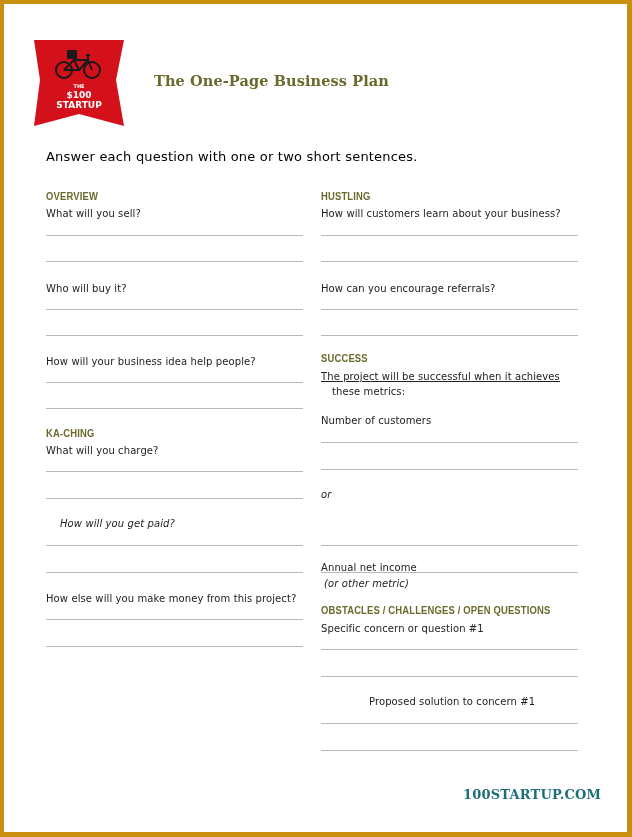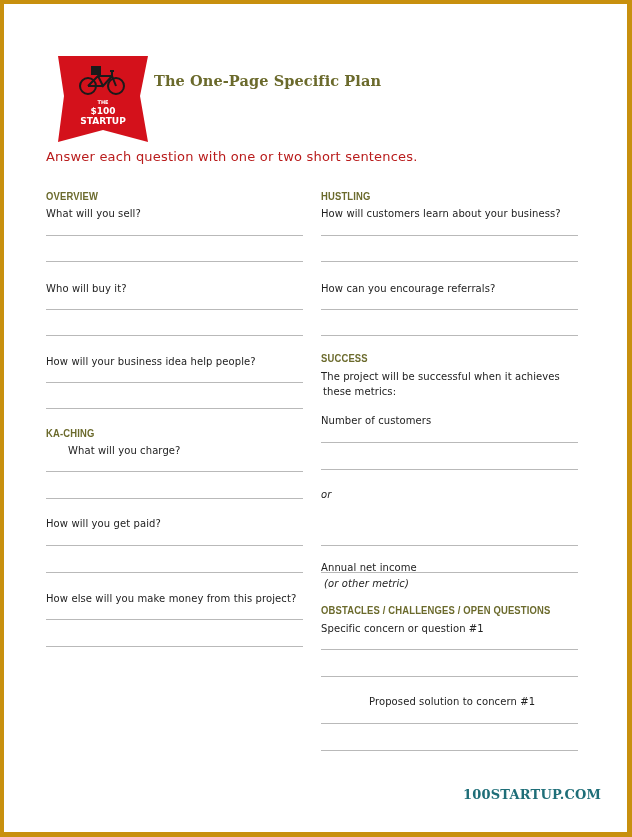--- a/index.html
+++ b/index.html
@@ -1,23 +1,23 @@
 <!DOCTYPE html>
 <html><head>
 <meta charset="utf-8">
 <style>
   html, body { margin:0; padding:0; }
   body { width:632px; height:837px; position:relative; background:#fff; overflow:hidden;
          font-family:"DejaVu Sans", sans-serif; color:#222; }
   .frame { position:absolute; left:0; top:0; width:632px; height:837px; box-sizing:border-box;
            border:4px solid #c8900e; border-right-width:5px; border-bottom-width:5px; }
-  .logo { position:absolute; left:56px; top:40px; width:94px; height:88px;margin-top:16px; }
+  .logo { position:absolute; left:32px; top:40px; width:94px; height:88px; }
   .title { position:absolute; left:154px; top:72px; font-family:"DejaVu Serif", serif; font-weight:bold;
            font-size:14.5px; color:#6b6a2c; letter-spacing:0.1px; }
-  .intro { position:absolute; left:46px; top:149px; font-size:13px; color:#b91c1c; letter-spacing:0.2px; }
+  .intro { position:absolute; left:46px; top:149px; font-size:13px; color:#000000; letter-spacing:0.2px; }
   .heading { position:absolute; font-family:"Liberation Sans", sans-serif; font-weight:bold; font-size:11.5px;
              color:#6b6a2c; transform:scaleX(0.82); transform-origin:left center; letter-spacing:0.2px; }
   .q { position:absolute; font-size:10px; color:#222; line-height:15px; letter-spacing:0.1px; }
   .q.it { font-style:italic; }
   .line { position:absolute; height:1px; background:#b9b9b9; }
   .lc { left:46px; width:257px; }
   .rc { left:321px; width:257px; }
   .footer { position:absolute; left:463px; top:787px; font-family:"DejaVu Serif", serif; font-weight:bold;
             font-size:13px; color:#1e6e78; letter-spacing:0.2px; }
 </style>
@@ -35,61 +35,61 @@
       <path d="M32 30 L42 20 L56 20 L60 30 M42 20 L47 30 L56 20 M47 30 L32 30"></path>
       <path d="M54 15 L58 15 M56 15 L56 20"></path>
       <rect x="36" y="11" width="8" height="7" fill="#1a1a1a"></rect>
     </g>
     <text x="47" y="48" text-anchor="middle" fill="#fff" font-family="DejaVu Sans, sans-serif" font-size="5" font-weight="bold">THE</text>
     <text x="47" y="58" text-anchor="middle" fill="#fff" font-family="DejaVu Sans, sans-serif" font-size="9" font-weight="bold">$100</text>
     <text x="47" y="68" text-anchor="middle" fill="#fff" font-family="DejaVu Sans, sans-serif" font-size="9" font-weight="bold">STARTUP</text>
   </svg>
 </div>
 
-<div class="title">The One-Page Specific Plan</div>
+<div class="title">The One-Page Business Plan</div>
 <div class="intro">Answer each question with one or two short sentences.</div>
 
 <div class="heading" style="left:46px;top:190px;">OVERVIEW</div>
 <div class="q" style="left:46px;top:206px;">What will you sell?</div>
 <div class="line lc" style="top:235px;"></div>
 <div class="line lc" style="top:261px;"></div>
 
 <div class="q" style="left:46px;top:281px;">Who will buy it?</div>
 <div class="line lc" style="top:309px;"></div>
 <div class="line lc" style="top:335px;"></div>
 
 <div class="q" style="left:46px;top:354px;">How will your business idea help people?</div>
 <div class="line lc" style="top:382px;"></div>
 <div class="line lc" style="top:408px;"></div>
 
 <div class="heading" style="left:46px;top:427px;">KA-CHING</div>
-<div class="q" style="left:46px;top:443px;margin-left:22px;">What will you charge?</div>
+<div class="q" style="left:46px;top:443px;">What will you charge?</div>
 <div class="line lc" style="top:471px;"></div>
 <div class="line lc" style="top:498px;"></div>
 
-<div class="q" style="left:46px;top:516px;">How will you get paid?</div>
+<div class="q" style="left:60px;top:516px;font-style:italic;">How will you get paid?</div>
 <div class="line lc" style="top:545px;"></div>
 <div class="line lc" style="top:572px;"></div>
 
 <div class="q" style="left:46px;top:591px;">How else will you make money from this project?</div>
 <div class="line lc" style="top:619px;"></div>
 <div class="line lc" style="top:646px;"></div>
 
 <div class="heading" style="left:321px;top:190px;">HUSTLING</div>
 <div class="q" style="left:321px;top:206px;">How will customers learn about your business?</div>
 <div class="line rc" style="top:235px;"></div>
 <div class="line rc" style="top:261px;"></div>
 
 <div class="q" style="left:321px;top:281px;">How can you encourage referrals?</div>
 <div class="line rc" style="top:309px;"></div>
 <div class="line rc" style="top:335px;"></div>
 
 <div class="heading" style="left:321px;top:352px;">SUCCESS</div>
-<div class="q" style="left:321px;top:369px;">The project will be successful when it achieves</div>
-<div class="q" style="left:323px;top:384px;">these metrics:</div>
+<div class="q" style="left:321px;top:369px;text-decoration:underline;">The project will be successful when it achieves</div>
+<div class="q" style="left:332px;top:384px;">these metrics:</div>
 
 <div class="q" style="left:321px;top:413px;">Number of customers</div>
 <div class="line rc" style="top:442px;"></div>
 <div class="line rc" style="top:469px;"></div>
 
 <div class="q it" style="left:321px;top:487px;">or</div>
 
 <div class="q" style="left:321px;top:516px;margin-top:44px;">Annual net income</div>
 <div class="line rc" style="top:545px;"></div>
 <div class="line rc" style="top:572px;"></div>

